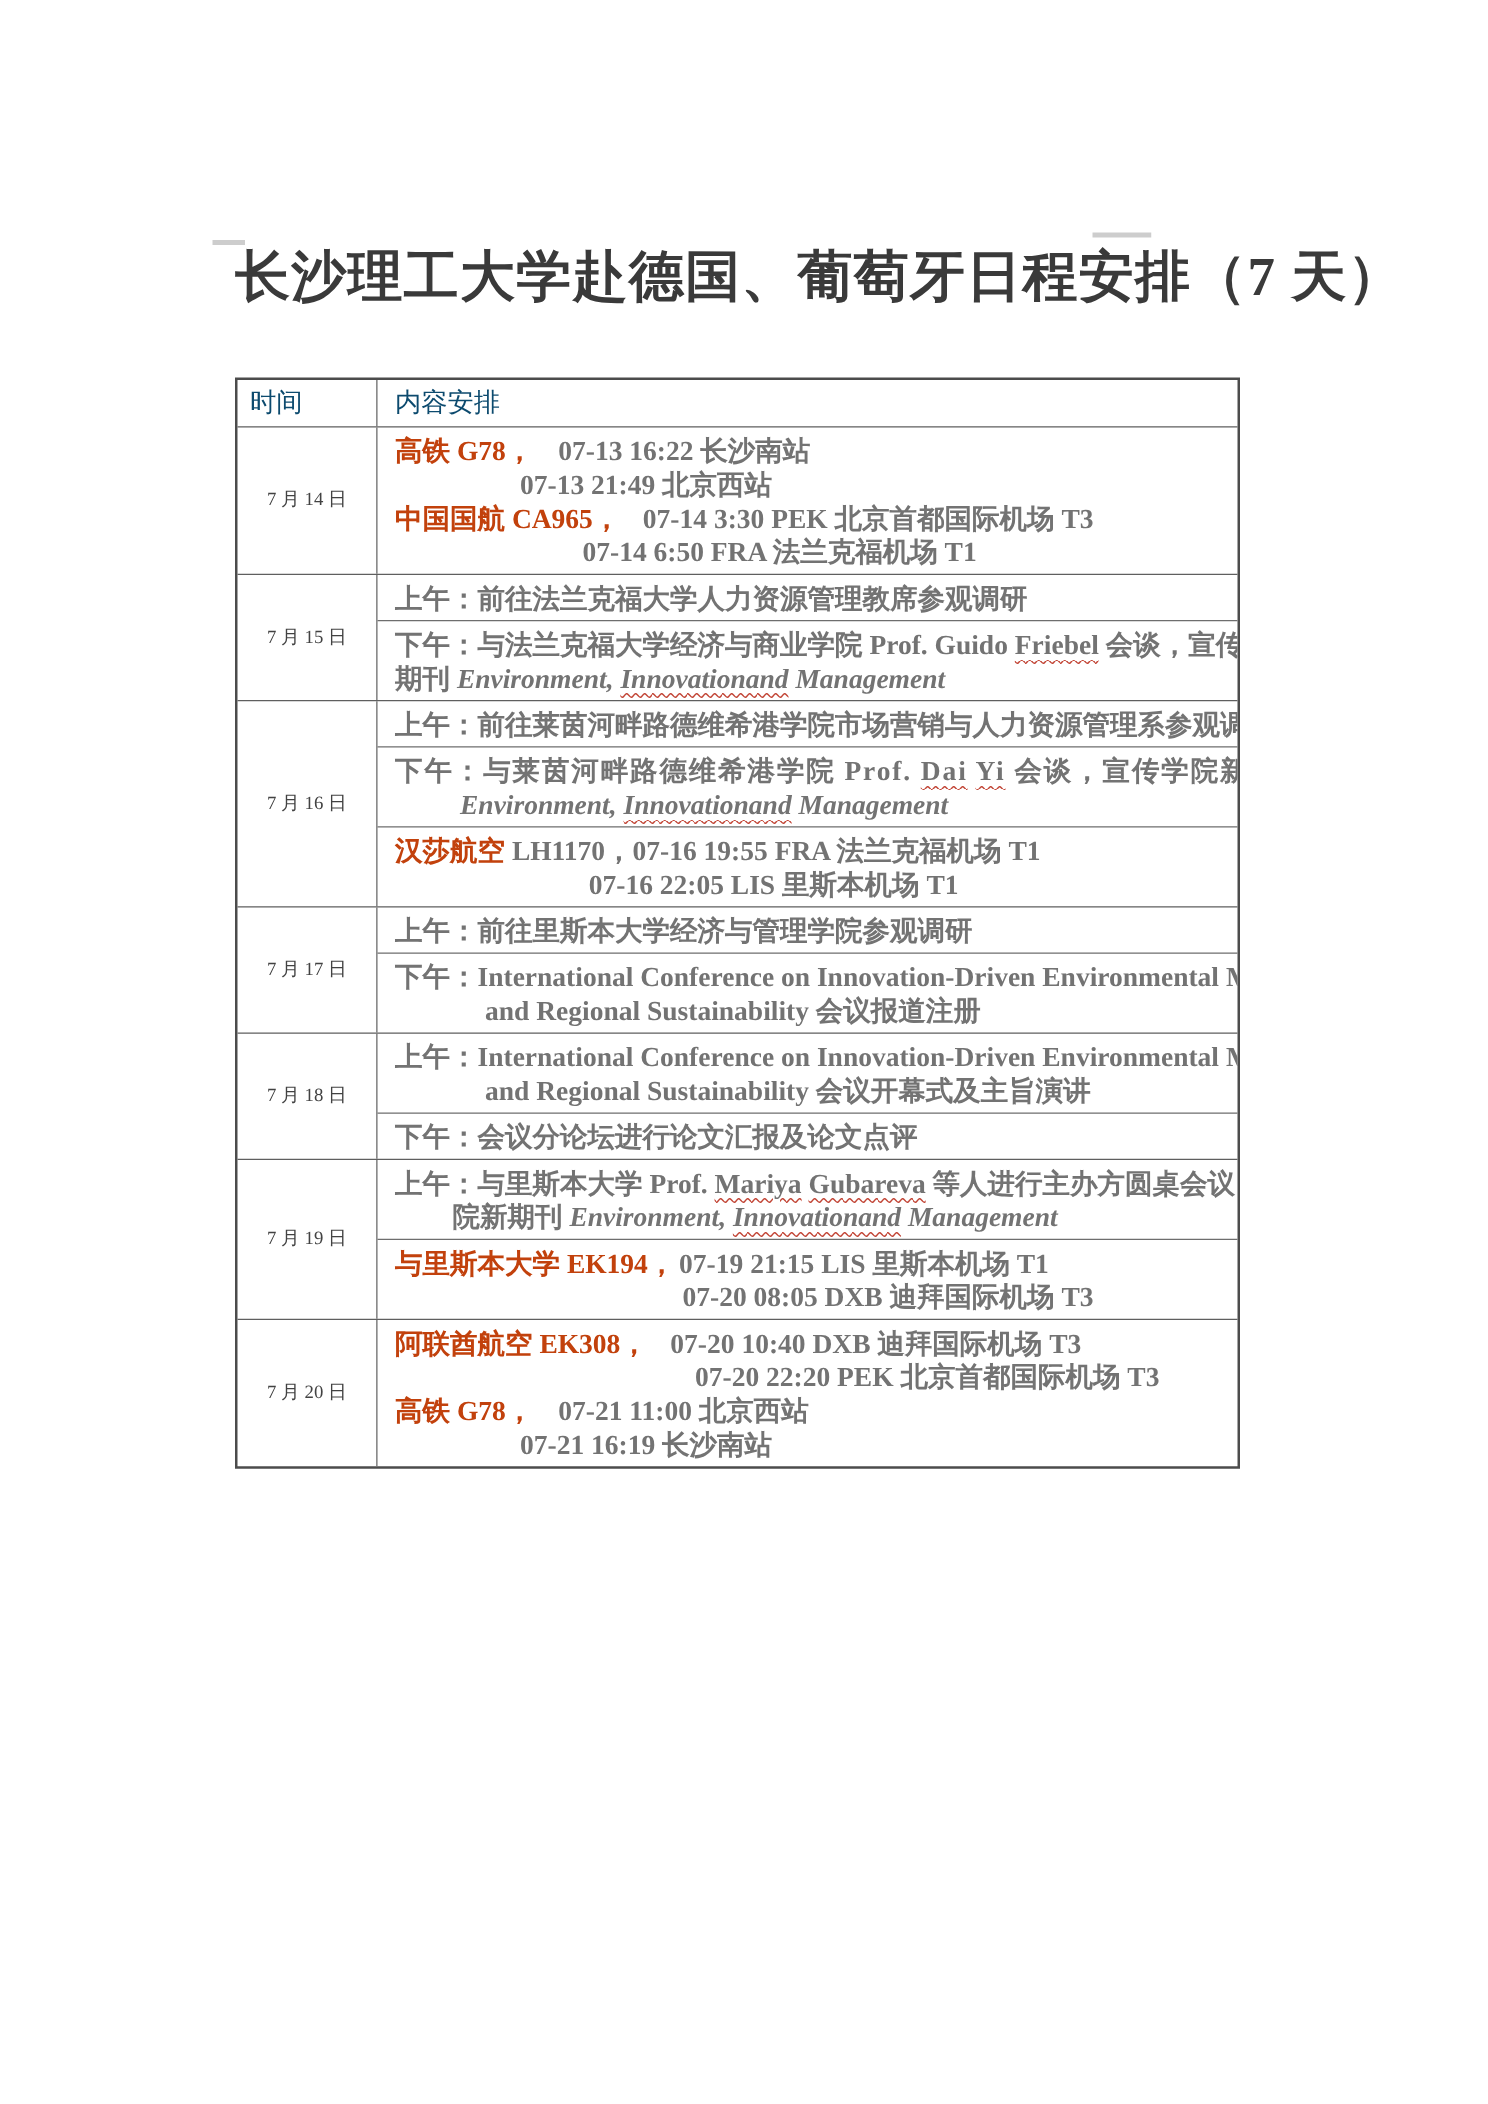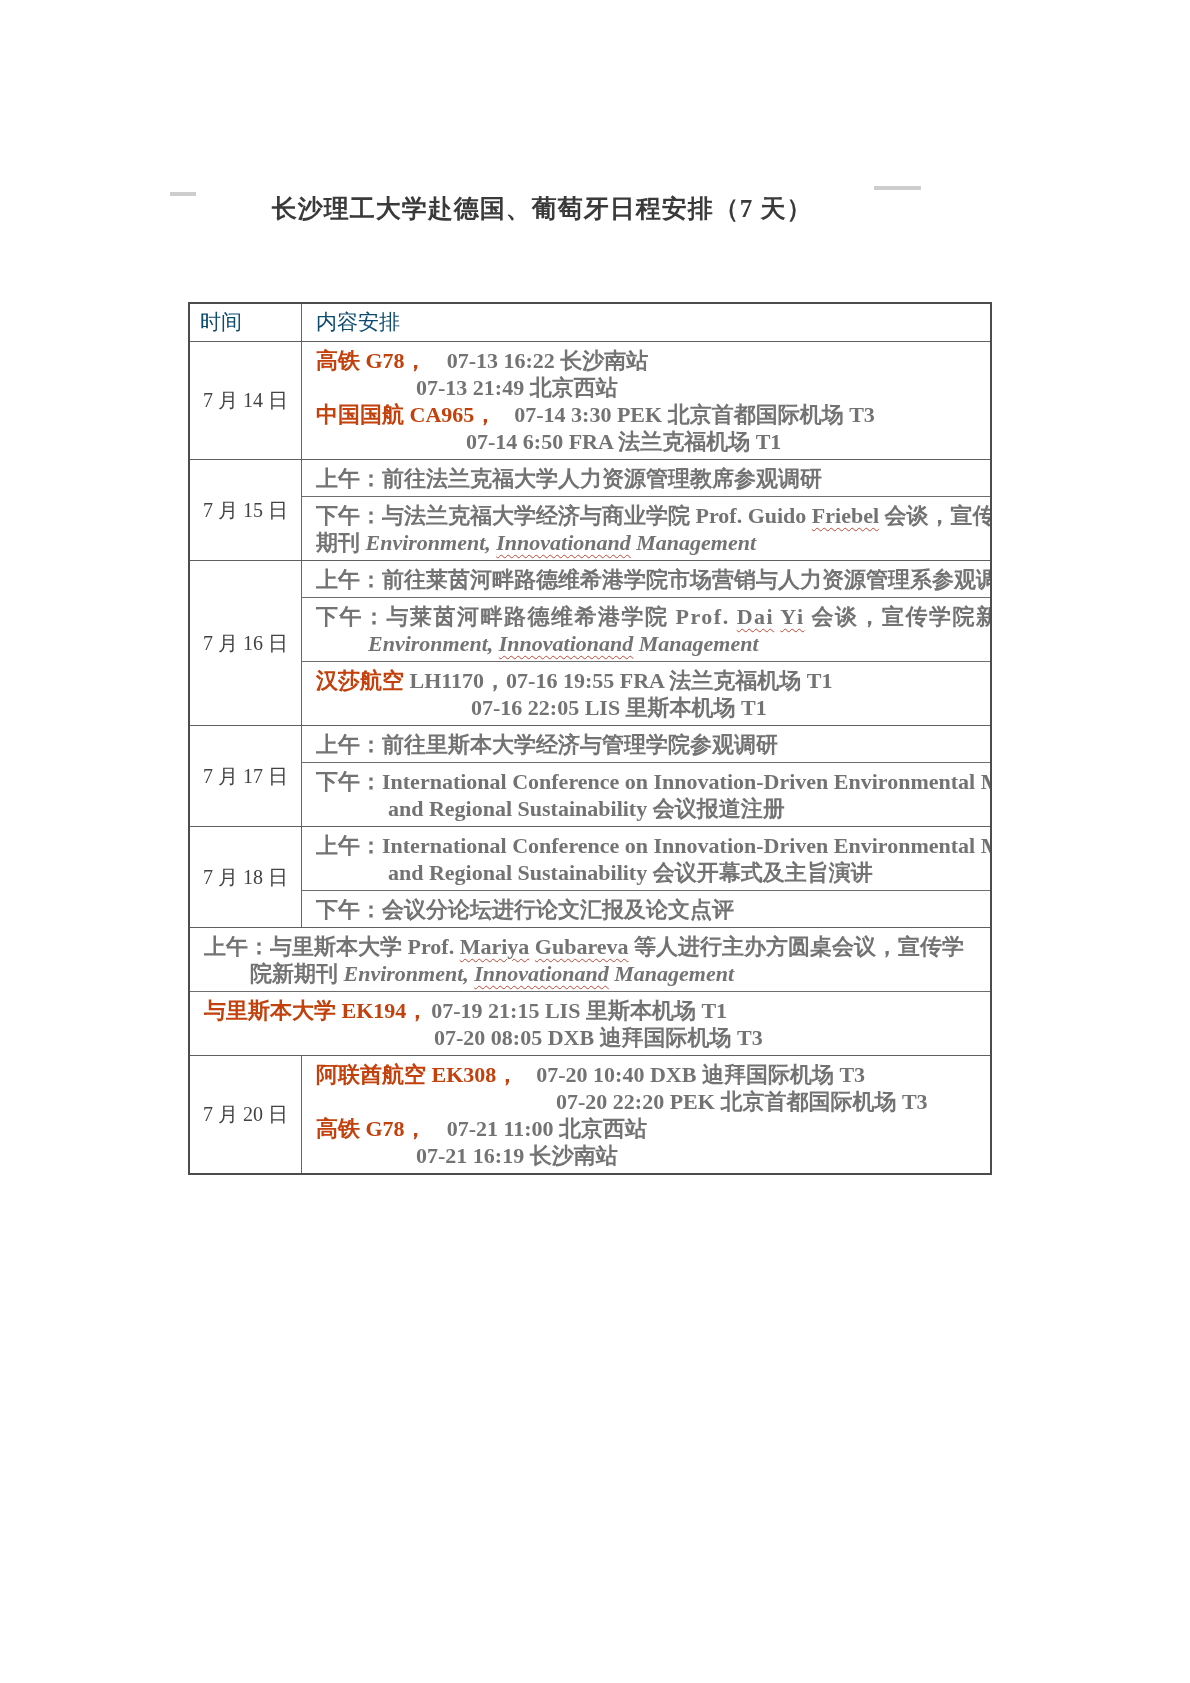--- a/index.html
+++ b/index.html
@@ -6,37 +6,37 @@
   body{
     width:1190px;height:1683px;background:#ffffff;position:relative;
     font-family:"Liberation Serif","DejaVu Serif",serif;
     color:#3f3f3f;
   }
   .page{position:absolute;inset:0;background:#fff;}
   .artifact{position:absolute;background:#cdcdcd;}
   .doc-title{
     position:absolute;top:192px;left:188px;width:804px;
     text-align:center;padding-right:96px;box-sizing:border-box;
-    font-size:25px;font-weight:bold;letter-spacing:1px;color:#3a3a3a;
+    font-size:44px;font-weight:bold;letter-spacing:1px;color:#3a3a3a;
     white-space:nowrap;
   }
   .sched-table{
     position:absolute;left:188px;top:302px;width:804px;box-sizing:border-box;
     border:2px solid #4c4c4c;background:#fff;
     font-size:22px;line-height:27px;
   }
   .hdr-row{display:flex;min-height:37px;}
   .hdr-cell{display:flex;align-items:center;font-size:21px;color:#0c4a6e;}
   .hdr-time{width:112px;box-sizing:border-box;border-right:1px solid #666;padding-left:10px;}
   .hdr-content{flex:1;padding-left:14px;}
   .date-row{display:flex;border-top:1px solid #5f5f5f;}
   .date-cell{
     width:112px;box-sizing:border-box;border-right:1px solid #666;
     display:flex;align-items:center;justify-content:center;
-    font-size:20px;color:#424242;white-space:nowrap;
+    font-size:15px;color:#424242;white-space:nowrap;
   }
   .cell-stack{flex:1;display:flex;flex-direction:column;min-width:0;}
   .subcell{padding:5px 12px 4px 14px;overflow:hidden;}
   .subcell + .subcell{border-top:1px solid #6e6e6e;}
   .line{white-space:nowrap;}
   .seg{color:#737373;font-weight:bold;}
   .seg.b{font-weight:bold;color:#c2410c;}
   .seg.i{font-style:italic;}
   .seg.sq{
     text-decoration-line:underline;
@@ -119,20 +119,21 @@
             <div class="subcell">
               <div class="line"><span class="seg">上午：International Conference on Innovation-Driven Environmental Management</span></div>
               <div class="line" style="padding-left: 72px;"><span class="seg">and Regional Sustainability 会议开幕式及主旨演讲</span></div>
             </div>
             <div class="subcell">
               <div class="line"><span class="seg">下午：会议分论坛进行论文汇报及论文点评</span></div>
             </div>
           </div>
         </div>
         <div class="date-row">
+          <div class="date-cell">7 月 19 日</div>
           <div class="cell-stack">
             <div class="subcell">
               <div class="line"><span class="seg">上午：与里斯本大学 Prof. </span><span class="seg sq">Mariya</span><span class="seg"> </span><span class="seg sq">Gubareva</span><span class="seg"> 等人进行主办方圆桌会议，宣传学</span></div>
               <div class="line" style="padding-left: 46px;"><span class="seg">院新期刊 </span><span class="seg i">Environment, </span><span class="seg i sq">Innovationand</span><span class="seg i"> Management</span></div>
             </div>
             <div class="subcell">
               <div class="line"><span class="seg b">与里斯本大学 EK194，</span><span class="seg" style="margin-left: 3px;">07-19 21:15 LIS 里斯本机场 T1</span></div>
               <div class="line" style="padding-left: 230px;"><span class="seg">07-20 08:05 DXB 迪拜国际机场 T3</span></div>
             </div>
           </div>

